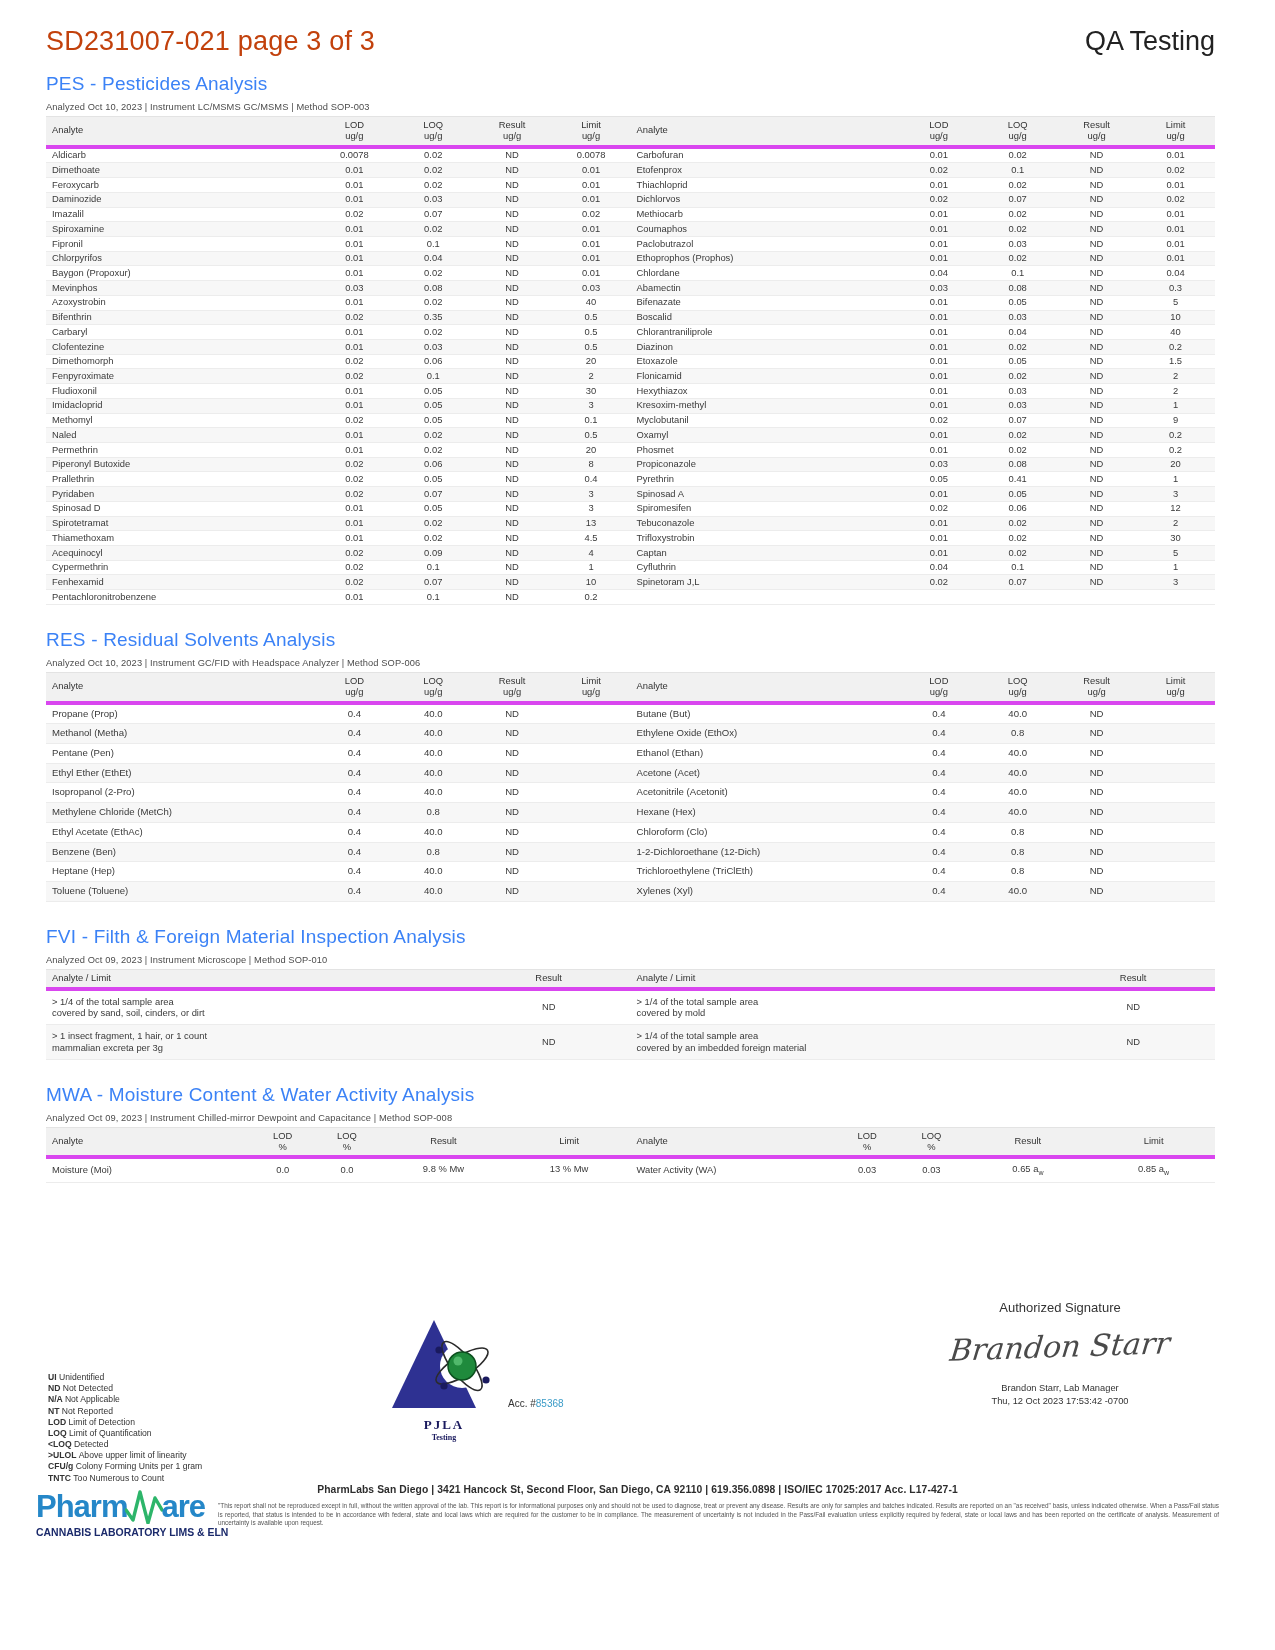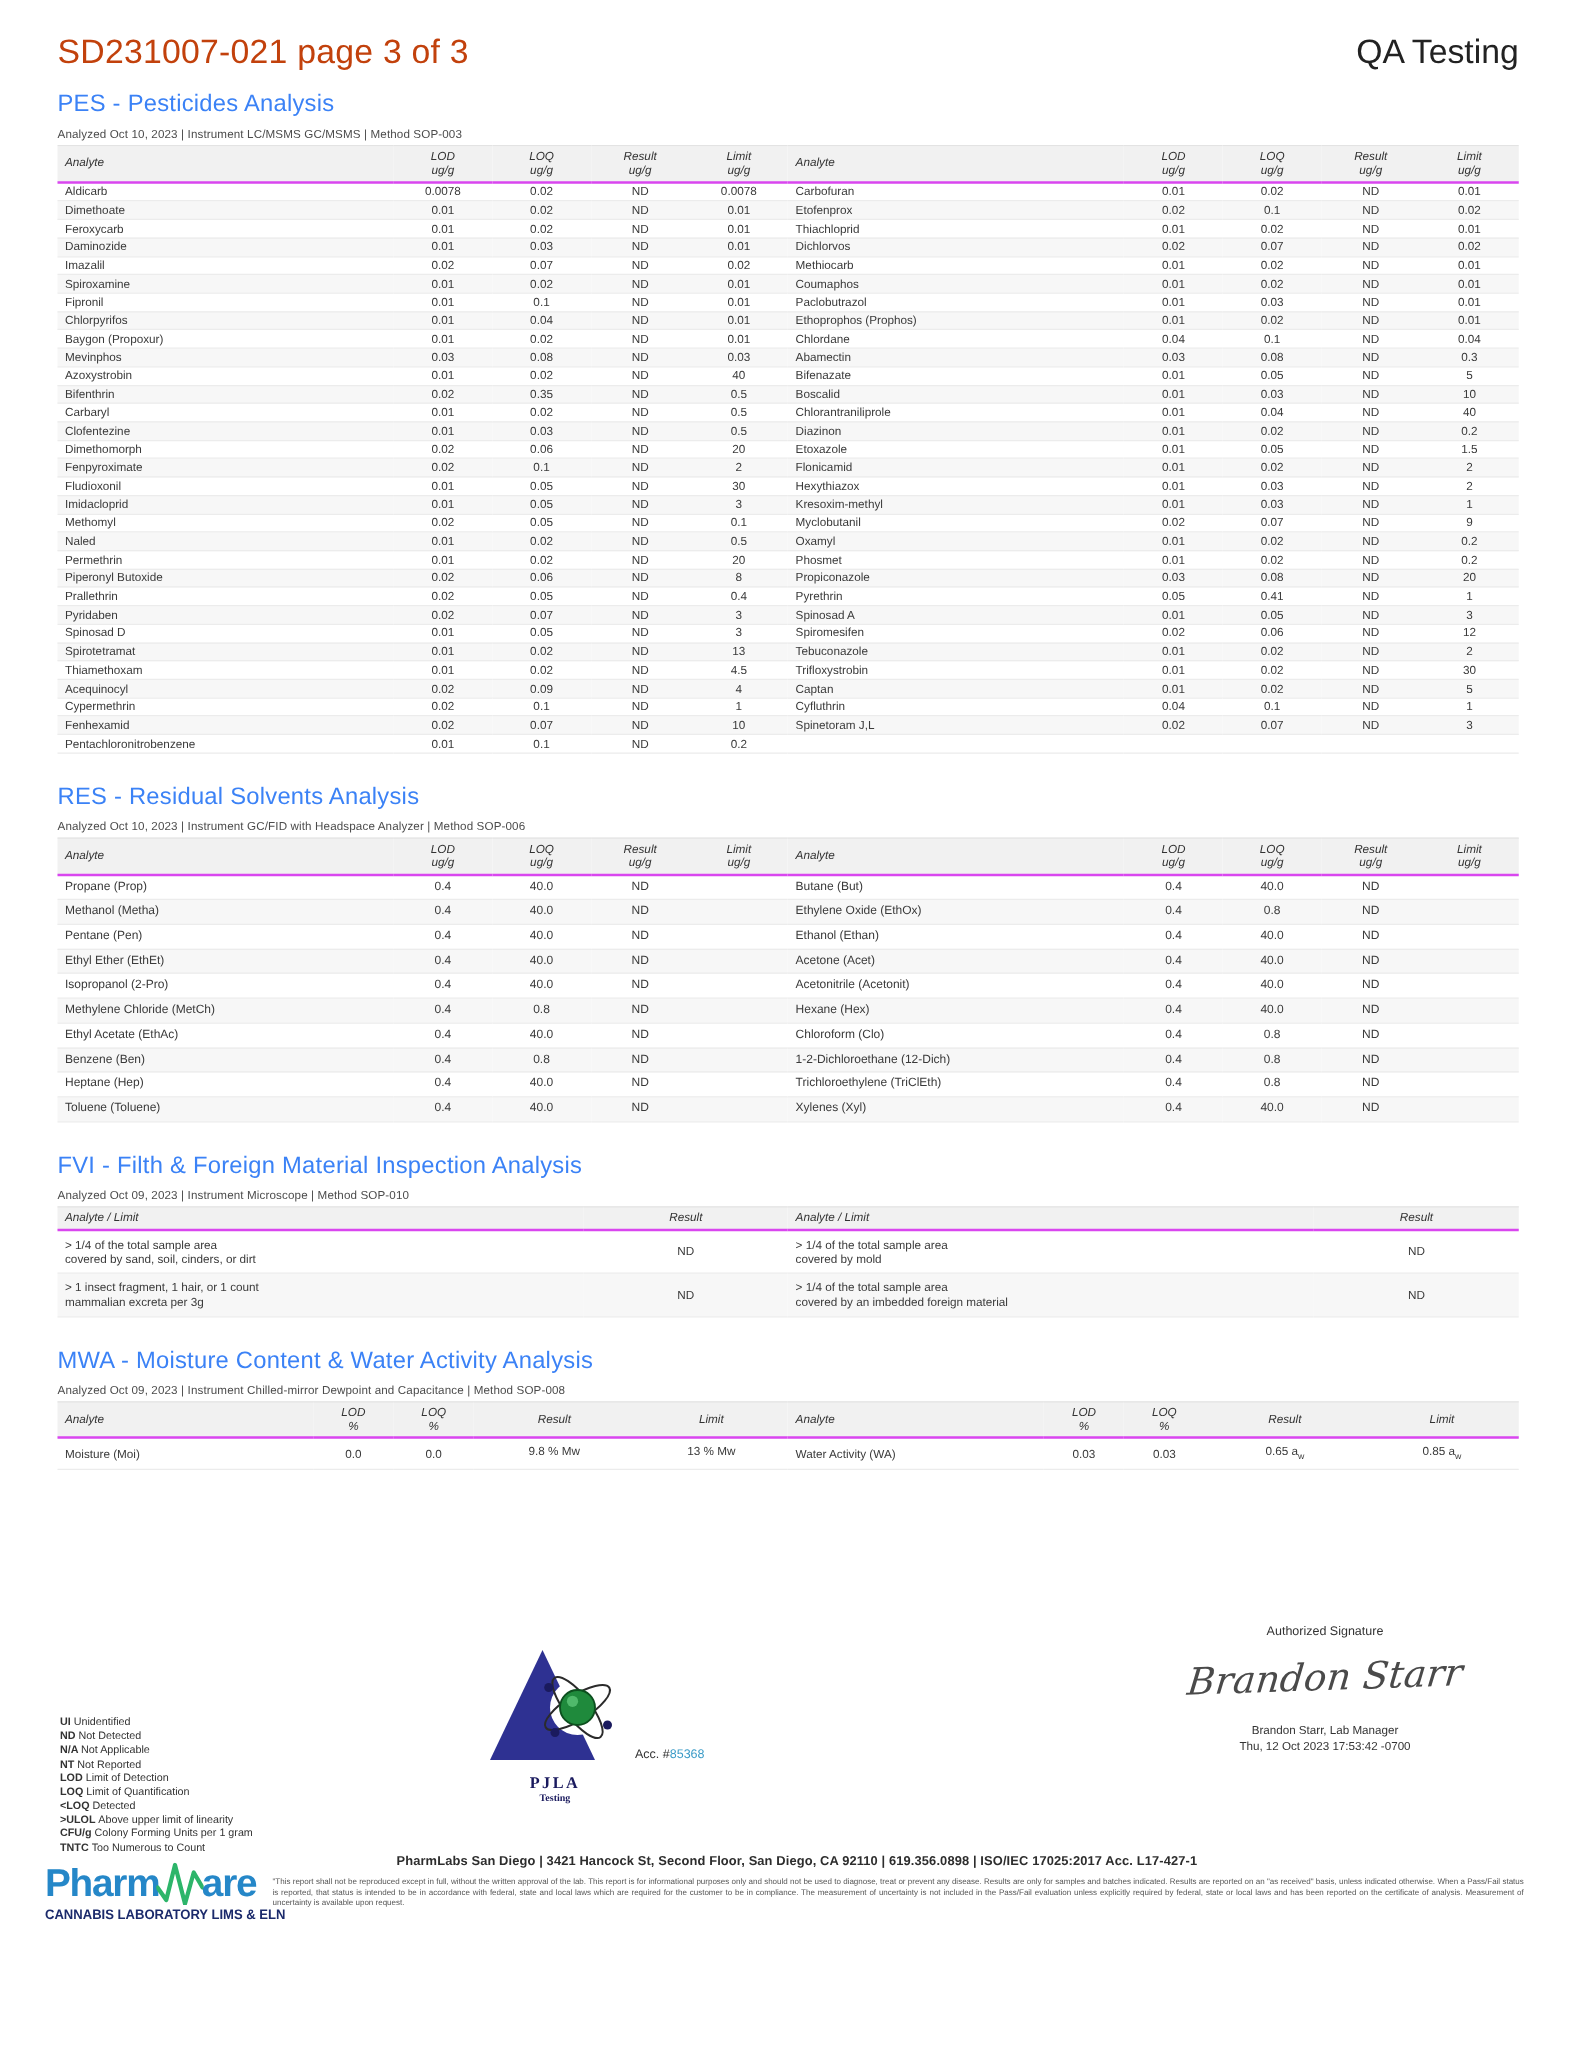--- a/index.html
+++ b/index.html
@@ -10,21 +10,21 @@
 
   .top-header { display:flex; justify-content:space-between; align-items:baseline; }
   .top-header .report-id { font-size:27px; font-weight:400; color:#c2410c; letter-spacing:0.2px; }
   .top-header .qa { font-size:27px; font-weight:400; color:#222; }
 
   .section-title { font-size:19px; font-weight:400; color:#3b82f6; margin:24px 0 7px 0; letter-spacing:0.2px; }
   .section-title.first { margin-top:16px; }
   .meta { font-size:9.3px; color:#4c4c4c; margin-bottom:4px; letter-spacing:0.1px; }
 
   table.tbl { width:100%; border-collapse:collapse; table-layout:fixed; }
-  table.tbl thead tr { background:#f1f1f1; border-top:1px solid #e3e3e3; border-bottom:2px solid #d946ef;font-style:italic; }
+  table.tbl thead tr { background:#f1f1f1; border-top:1px solid #e3e3e3; border-bottom:4px solid #d946ef; }
   table.tbl th { font-weight:400; color:#333; font-size:9.4px; padding:3px 4px; text-align:center; vertical-align:middle; line-height:1.15; }
   table.tbl th.col-analyte { text-align:left; padding-left:6px; }
   table.tbl td { font-size:9.4px; padding:1.6px 4px; text-align:center; color:#3a3a3a; line-height:1.12; vertical-align:middle; }
   table.tbl td.col-analyte { text-align:left; padding-left:6px; }
   table.tbl tbody tr { border-bottom:1px solid #ececec; }
   table.tbl tbody tr:nth-child(even) { background:#f7f7f7; }
   td.nd { color:var(--nd,#2e7d5e); }
   td.blue { color:var(--blue,#4e63c4); }
 
   table.res td { padding:4px 4px; font-size:9.6px; }
@@ -45,21 +45,21 @@
   .legend { position:absolute; left:48px; top:1372px; font-size:8.6px; color:#333; line-height:1.3; }
   .legend b { font-weight:700; }
 
   .pjla { position:absolute; left:379px; top:1316px; width:130px; text-align:center; }
   .pjla .pjla-name { font-family:"Liberation Serif", serif; font-weight:700; font-size:13px; color:#1a1a5e; letter-spacing:2px; margin-top:1px; }
   .pjla .pjla-sub { font-family:"Liberation Serif", serif; font-weight:700; font-size:8px; color:#1a1a5e; }
   .acc { position:absolute; left:508px; top:1398px; font-size:10px; color:#333; }
   .acc .acc-num { color:#3a9bc7; }
 
   .sig-block { position:absolute; right:55px; top:1300px; width:320px; text-align:center; }
-  .sig-label { font-size:10px; color:#333;text-align:center; }
+  .sig-label { font-size:13px; color:#333;text-align:center; }
   .sig-script { margin-top:14px; font-family:"DejaVu Serif", serif; font-style:italic; font-size:30px; color:#4a4a4a; transform:skewX(-8deg) rotate(-2deg); }
   .sig-name { margin-top:18px; font-size:9.3px; color:#333; line-height:1.35; }
 
   .footer-address { position:absolute; left:0; right:0; top:1484px; text-align:center; font-size:10.3px; color:#2d2d2d; font-weight:600; letter-spacing:0.1px; }
   .disclaimer { position:absolute; left:218px; right:56px; top:1502px; font-size:6.4px; color:#555; line-height:1.35; text-align:justify; }
 
   .pharmware { position:absolute; left:36px; top:1490px; width:200px; }
   .pw-row { display:flex; align-items:center; }
   .pw-part { font-size:31px; font-weight:700; color:#2587c8; letter-spacing:-1px; line-height:0.95; }
   .pw-tagline { font-size:11px; font-weight:700; color:#1b2a6b; letter-spacing:0; transform:scaleX(0.95); transform-origin:left; margin-top:2px; white-space:nowrap; }

